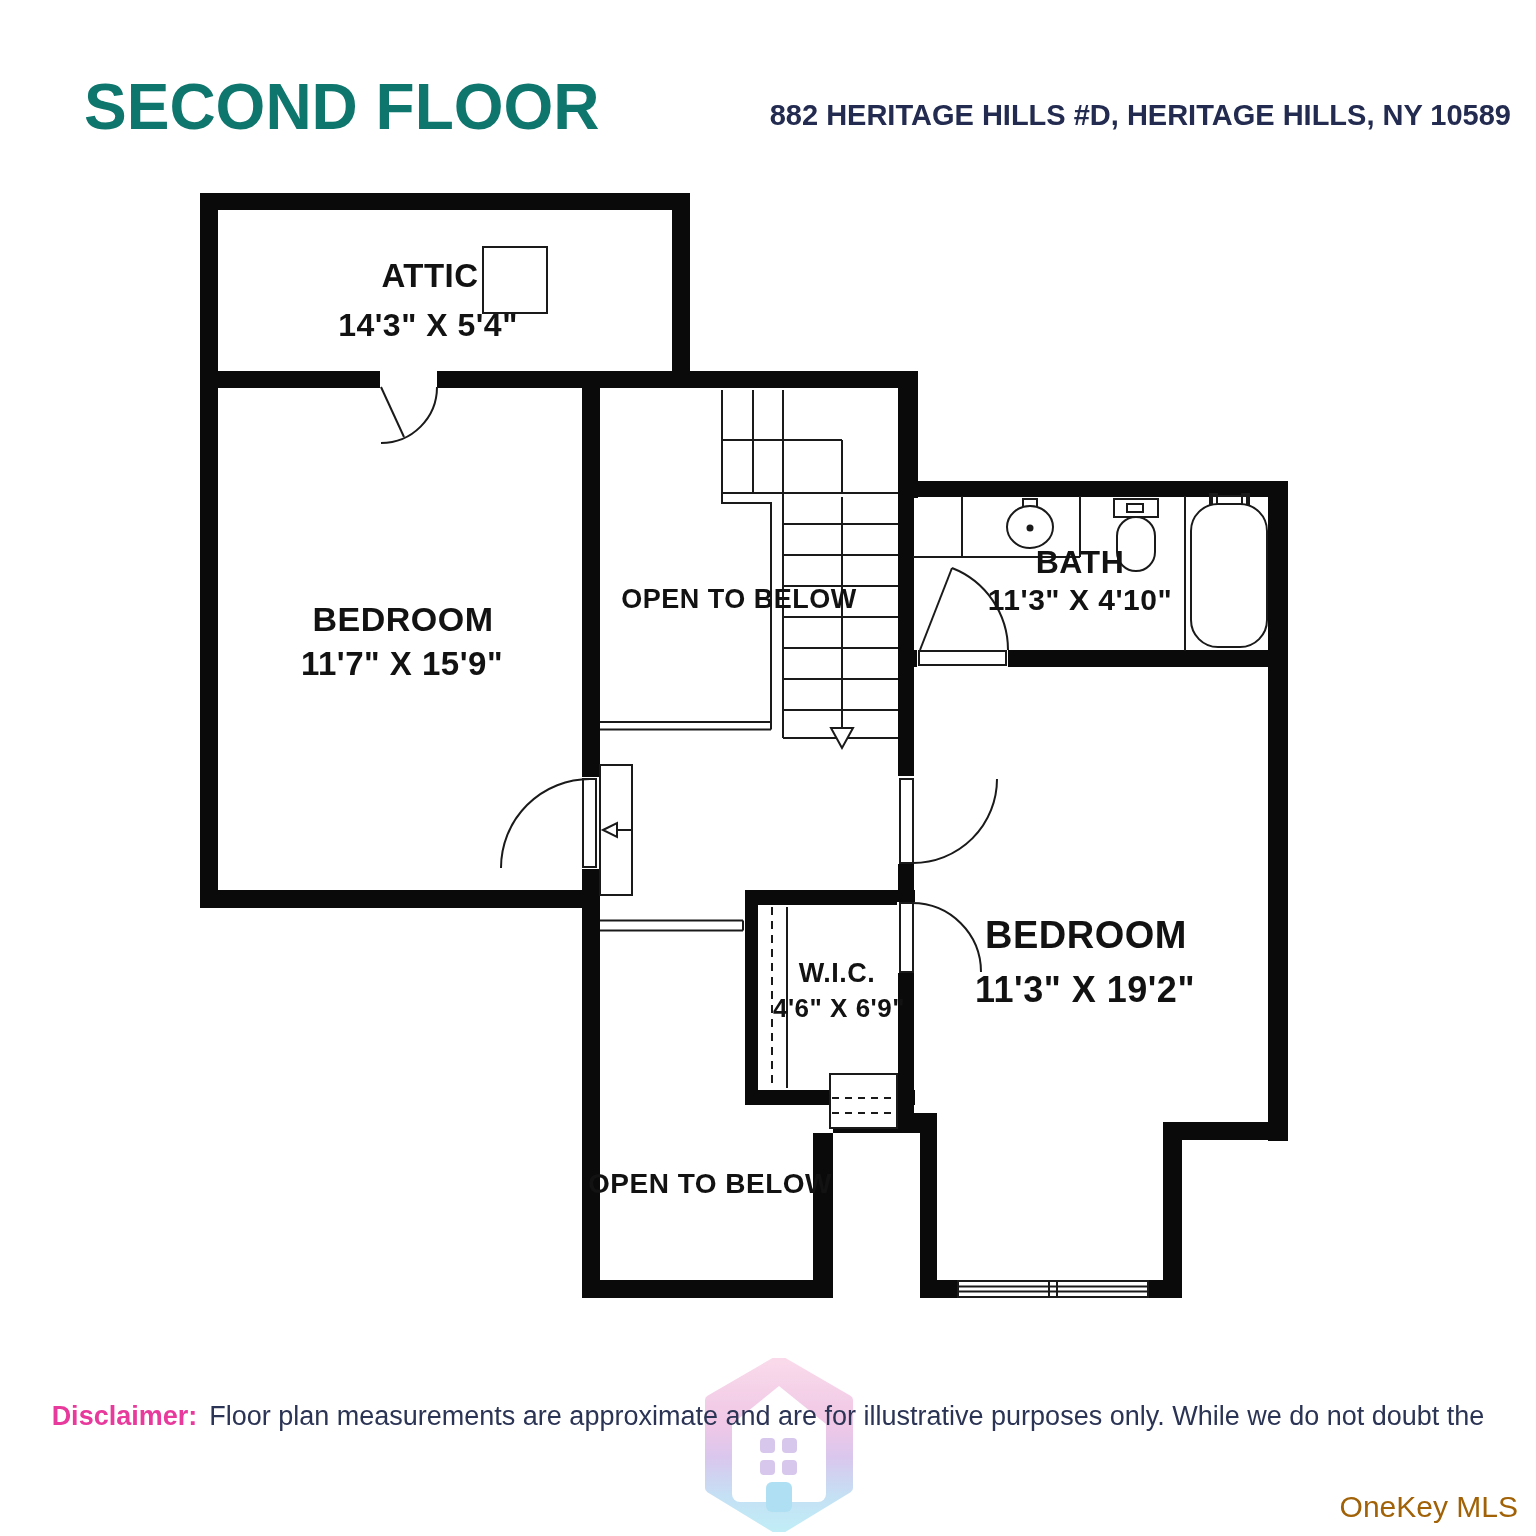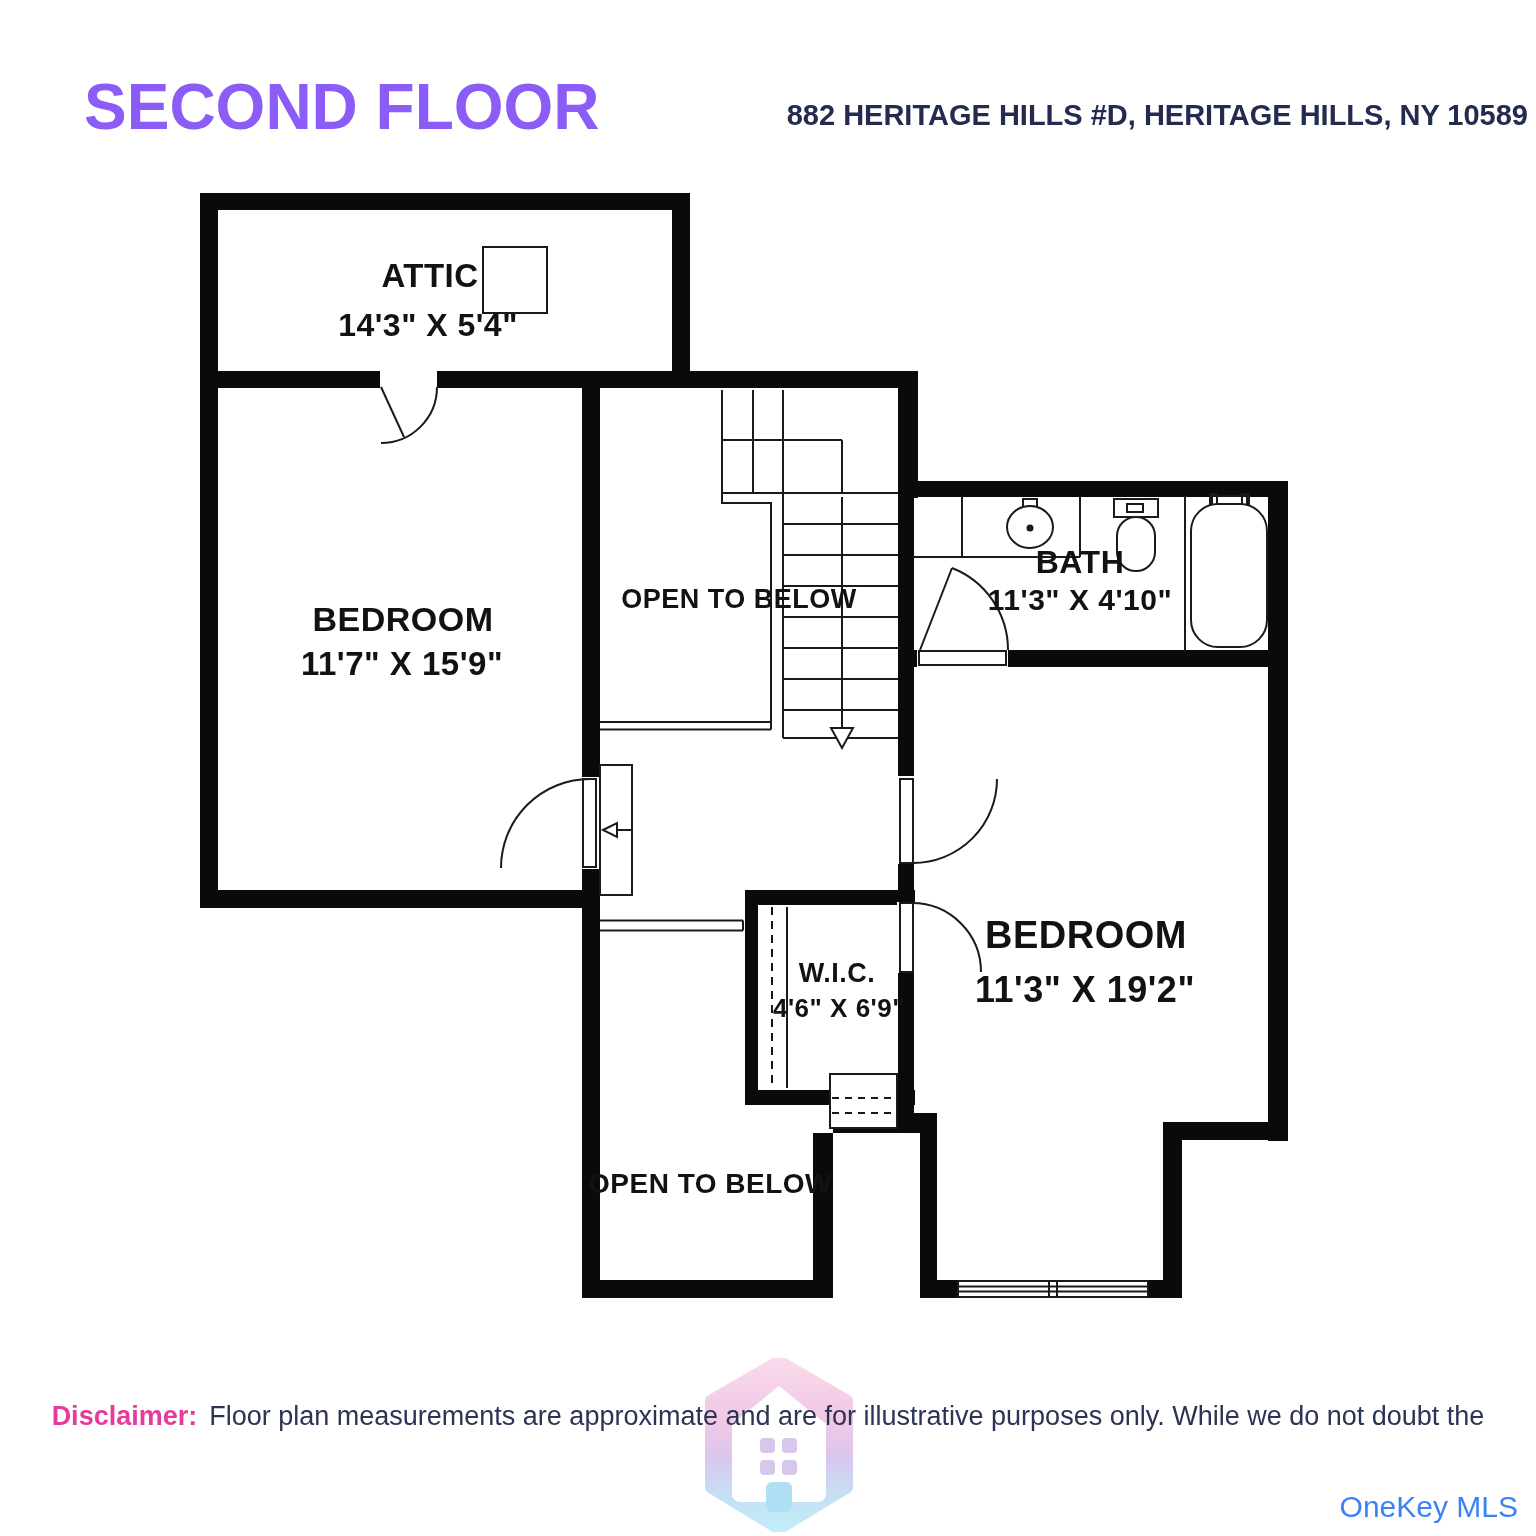--- a/index.html
+++ b/index.html
@@ -3,41 +3,41 @@
 <meta charset="utf-8">
 <style>
   html,body{margin:0;padding:0;}
   body{
     width:1536px;height:1536px;position:relative;background:#ffffff;
     font-family:"Liberation Sans",sans-serif;overflow:hidden;
   }
   .title{
     position:absolute;left:84px;top:70px;
     font-size:64px;font-weight:800;letter-spacing:0px;
-    color:#8b5cf6;white-space:nowrap;
+    color:#0f766e;white-space:nowrap;
   }
   .address{
-    position:absolute;right:8px;top:99px;
+    position:absolute;right:25px;top:99px;
     font-size:29px;font-weight:700;color:#232c50;white-space:nowrap;
   }
   .plan-svg{position:absolute;left:0;top:0;z-index:1;}
   .room-label{
     font-family:"Liberation Sans",sans-serif;
     font-weight:600;fill:#121212;letter-spacing:0.5px;
   }
   .disclaimer{
     position:absolute;left:0;right:0;top:1396px;z-index:2;
     text-align:center;font-size:27px;line-height:41px;
     color:#2b3454;font-weight:500;
   }
   .disclaimer .pink{font-weight:700;margin-right:12px;}
   .logo-watermark{position:absolute;left:700px;top:1358px;z-index:1;opacity:0.55;}
   .mls-watermark{
     position:absolute;right:18px;top:1490px;z-index:2;
-    font-size:30px;color:#3b82f6;font-weight:400;
+    font-size:30px;color:#a16207;font-weight:400;
   }
 </style>
 </head>
 <body>
 
 <div class="title">SECOND FLOOR</div>
 <div class="address">882 HERITAGE HILLS #D, HERITAGE HILLS, NY 10589</div>
 
 <svg class="plan-svg" width="1536" height="1536" viewBox="0 0 1536 1536" xmlns="http://www.w3.org/2000/svg">
 

